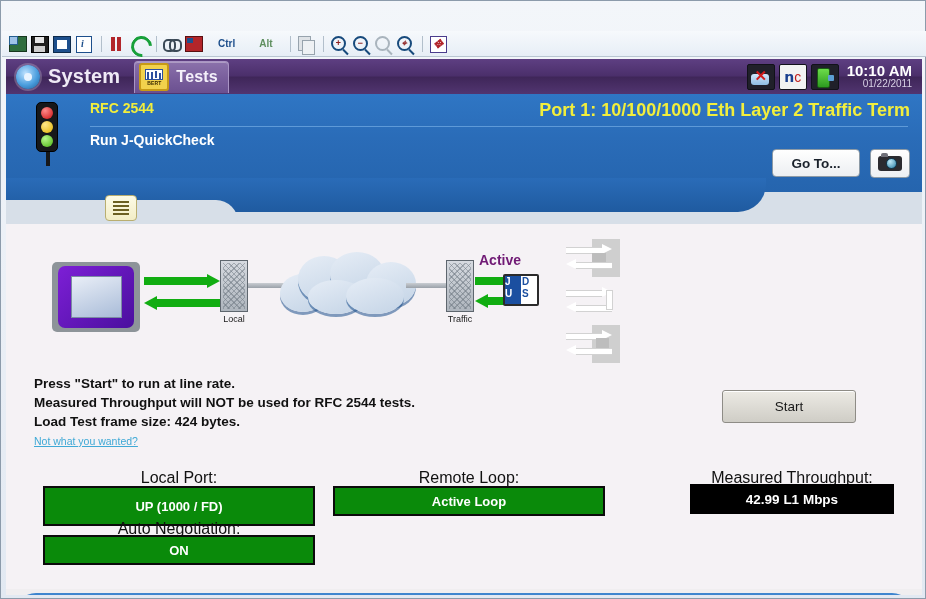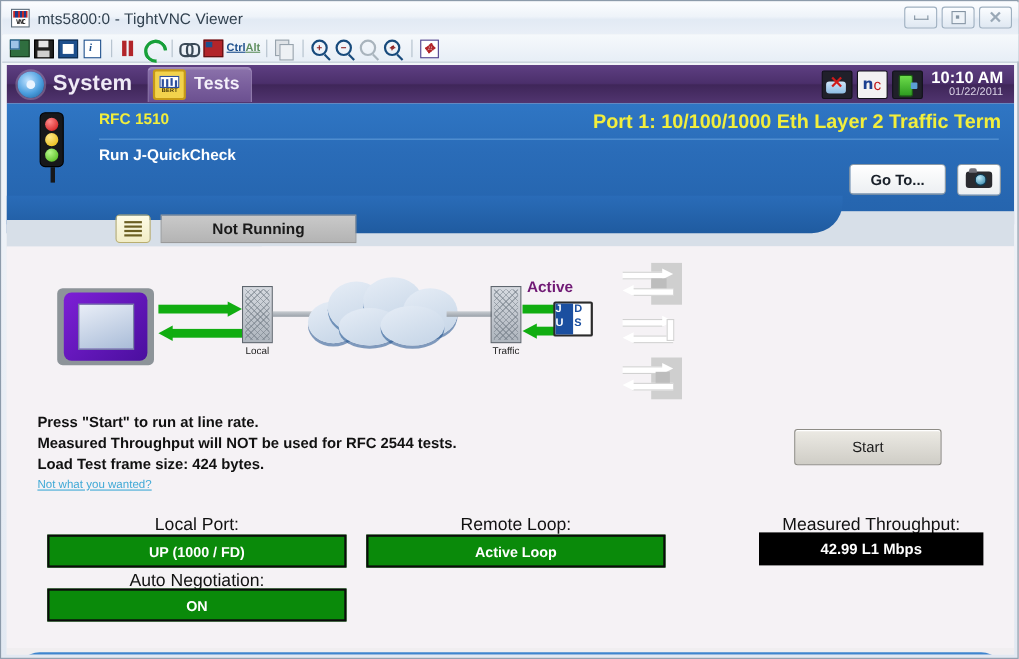--- a/index.html
+++ b/index.html
@@ -47,21 +47,21 @@
   .wb .closeglyph{font-size:15px;color:#9aa9b7;line-height:1;font-weight:bold;}
 
   .toolbar{
     position:absolute;left:1px;top:30px;width:924px;height:26px;
     background:linear-gradient(#f6f9fc,#e7eef6);
     border-bottom:1px solid #b9c6d2;
     display:flex;align-items:center;padding-left:6px;box-sizing:border-box;
   }
   .ti{width:19px;height:19px;margin-right:3px;position:relative;display:inline-block;flex:0 0 auto;}
   .tsep{width:1px;height:16px;background:#b2bfcb;margin:0 5px;flex:0 0 auto;}
-  .tlabel{font-size:10px;font-weight:bold;margin:0 0;flex:0 0 auto;text-decoration:underline;}
+  .tlabel{font-size:10px;font-weight:bold;margin:0 12px;flex:0 0 auto;}
 
   
   .g-conn{position:absolute;left:1px;top:2px;width:16px;height:14px;background:#2f6e3f;border:1px solid #17381f;}
   .g-conn:after{content:"";position:absolute;left:-1px;top:-1px;width:7px;height:7px;background:#9fc3e8;border:1px solid #245f8f;}
   .g-save{position:absolute;left:1px;top:2px;width:16px;height:15px;background:#20201f;border:1px solid #000;}
   .g-save:before{content:"";position:absolute;left:3px;top:0;width:9px;height:6px;background:#e6e6e6;}
   .g-save:after{content:"";position:absolute;left:2px;bottom:0;width:11px;height:6px;background:#cfcfcf;}
   .g-opt{position:absolute;left:1px;top:2px;width:16px;height:15px;background:#1d4f8c;border:1px solid #0e2b4c;}
   .g-opt:after{content:"";position:absolute;left:3px;top:3px;width:10px;height:9px;background:#fff;}
   .g-info{position:absolute;left:2px;top:2px;width:14px;height:15px;background:#fff;border:1px solid #1d4f8c;}
@@ -290,38 +290,20 @@
     background:linear-gradient(180deg,#3f86cf 0%,#2f74c0 45%,#2a69b4 100%);
     border-radius:22px;
   }
 </style>
 </head>
 <body>
 
 <div class="app">
 <div class="vnc-window">
 
-  <div class="titlebar">
-    <div class="tb-icon">
-      <div class="v1"></div>
-          <div class="v2">VNC</div>
-    </div>
-    <div class="title-text">mts5800:0 - TightVNC Viewer</div>
-    <div class="win-btns">
-      <div class="wb">
-            <div class="minglyph"></div>
-          </div>
-      <div class="wb">
-            <div class="maxglyph"></div>
-          </div>
-      <div class="wb">
-            <div class="closeglyph">✕</div>
-          </div>
-    </div>
-  </div>
 
   <div class="toolbar">
     <div class="ti">
           <i class="g-conn"></i>
         </div>
     <div class="ti">
           <i class="g-save"></i>
         </div>
     <div class="ti">
           <i class="g-opt"></i>
@@ -404,36 +386,35 @@
       </div>
     </div>
 
     <div class="bluehdr">
       <div class="hdr-line"></div>
       <div class="light">
         <div class="bulb b-red"></div>
         <div class="bulb b-yel"></div>
         <div class="bulb b-grn"></div>
       </div>
-      <div class="rfc">RFC 1510</div>
+      <div class="rfc">RFC 2544</div>
       <div class="portinfo">Port 1: 10/100/1000 Eth Layer 2 Traffic Term</div>
       <div class="runlbl">Run J-QuickCheck</div>
       <div class="goto">Go To...</div>
       <div class="cam">
             <div class="body"></div>
           </div>
     </div>
 
     <div class="tabstrip">
       <div class="curve"></div>
       <div class="curve2"></div>
       <div class="notebtn">
             <div class="lines"></div>
           </div>
-      <div class="statusbox">Not Running</div>
     </div>
 
     <div class="content">
 
       <div class="diagram">
 
         <div class="laptop">
           <div class="outer"></div>
               <div class="purp"></div>
               <div class="scr"></div>
@@ -533,21 +514,21 @@
       <div class="instr">
         <div>Press "Start" to run at line rate.</div>
         <div>Measured Throughput will NOT be used for RFC 2544 tests.</div>
         <div>Load Test frame size: 424 bytes.</div>
         <a href="#">Not what you wanted?</a>
       </div>
 
       <div class="startbtn">Start</div>
 
       <div class="fieldlbl" style="left:37px;top:245px;width:272px;">Local Port:</div>
-      <div class="greenbox" style="left:37px;top:262px;width:272px;height:30px;">UP (1000 / FD)</div>
+      <div class="greenbox" style="left:37px;top:262px;width:272px;height:40px;">UP (1000 / FD)</div>
 
       <div class="fieldlbl" style="left:37px;top:296px;width:272px;">Auto Negotiation:</div>
       <div class="greenbox" style="left:37px;top:311px;width:272px;height:30px;">ON</div>
 
       <div class="fieldlbl" style="left:327px;top:245px;width:272px;">Remote Loop:</div>
       <div class="greenbox" style="left:327px;top:262px;width:272px;height:30px;">Active Loop</div>
 
       <div class="fieldlbl" style="left:684px;top:245px;width:204px;">Measured Throughput:</div>
       <div class="blackbox" style="left:684px;top:260px;width:204px;height:30px;">42.99 L1 Mbps</div>
     </div>

